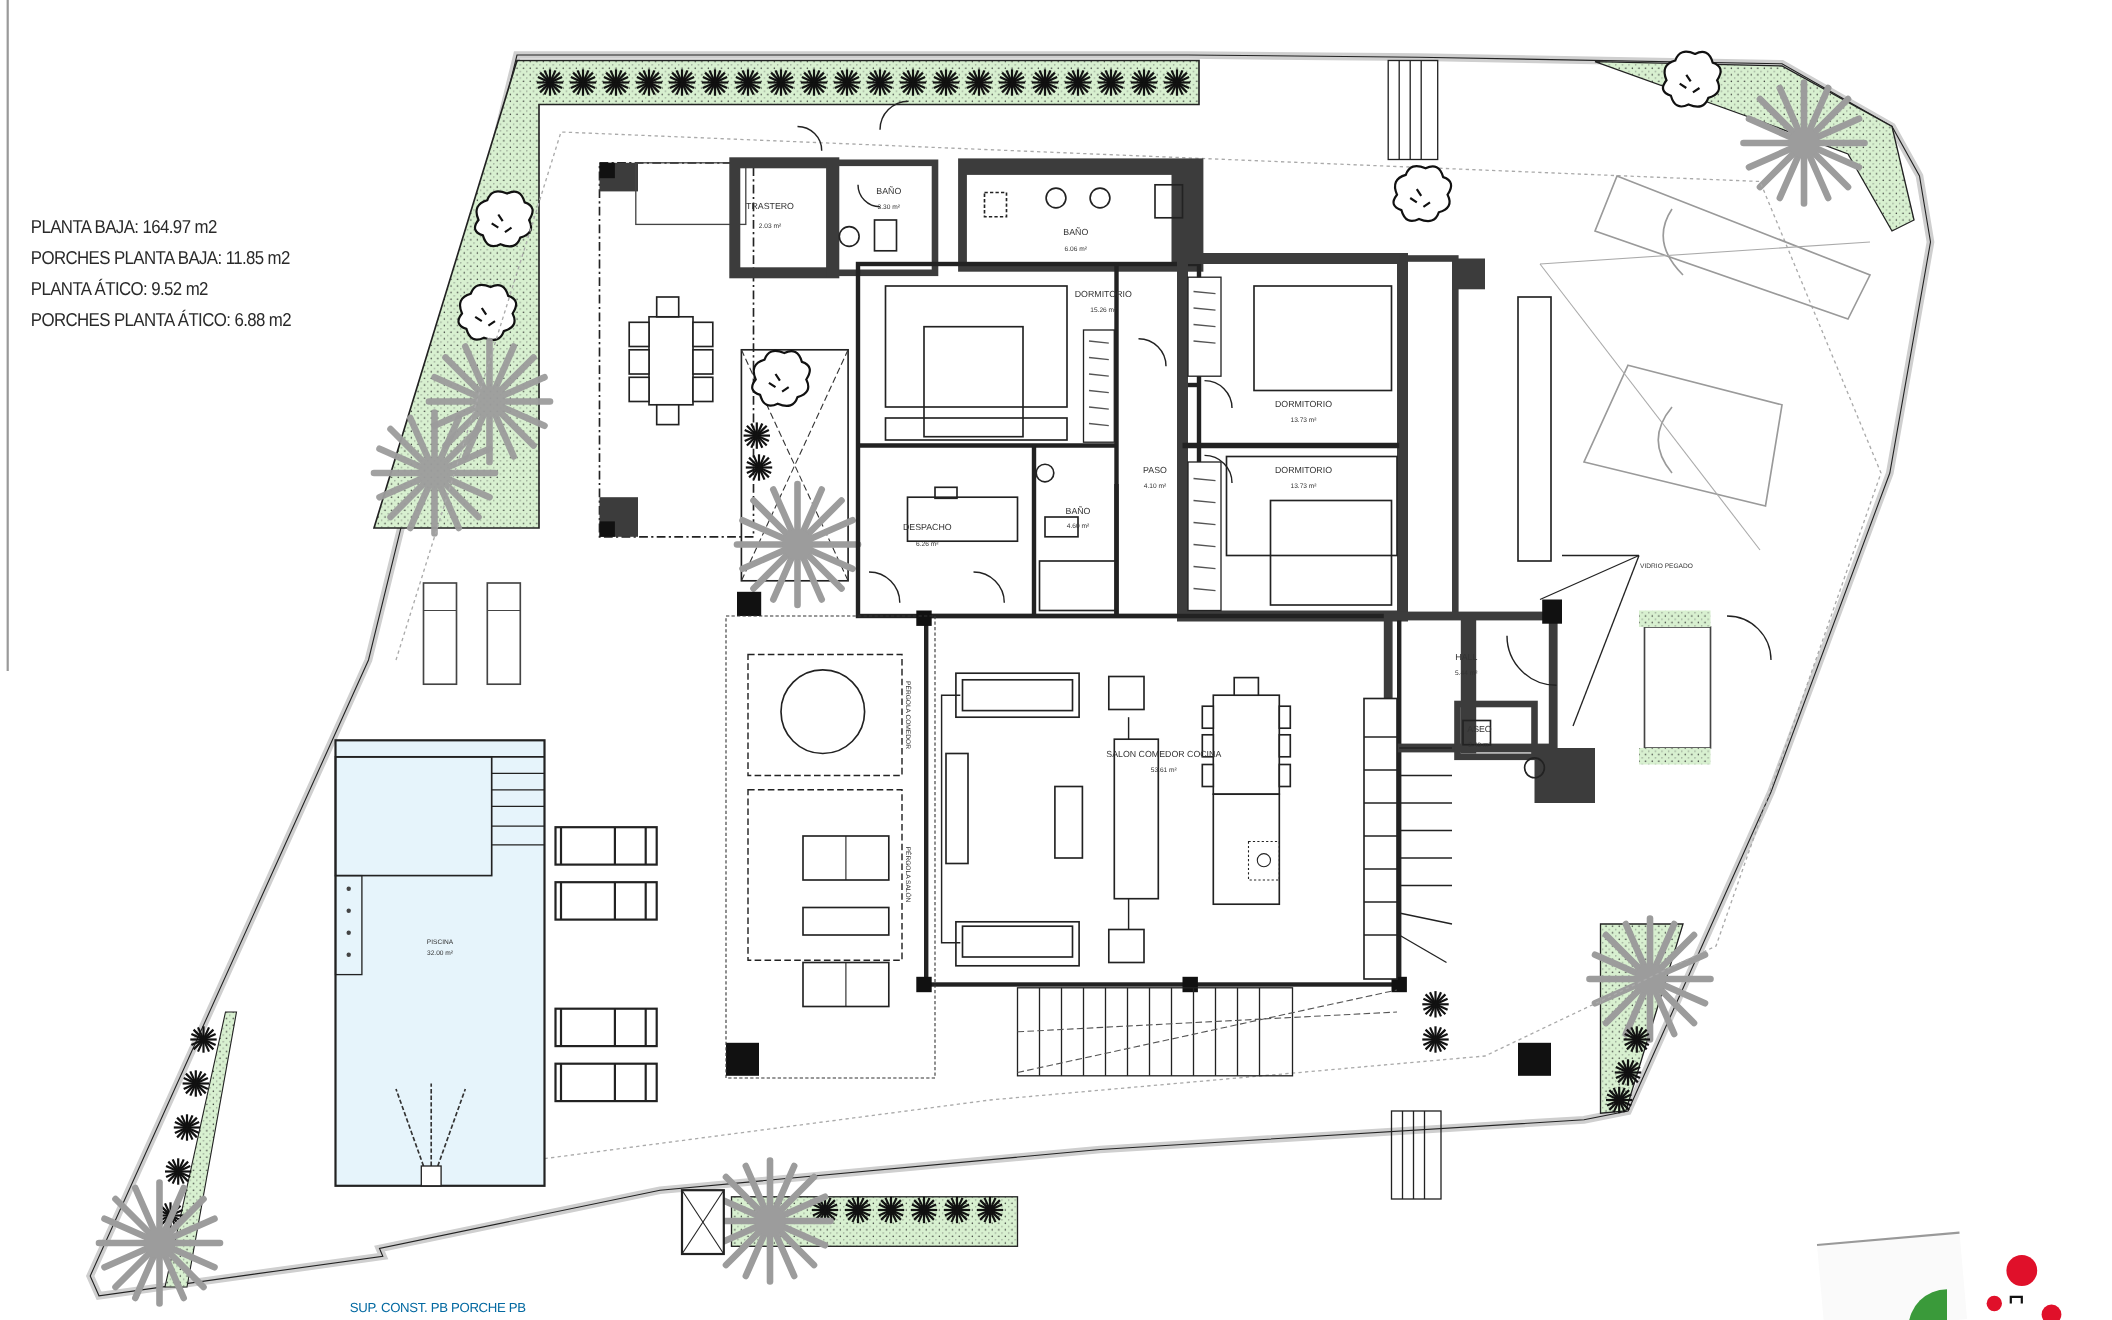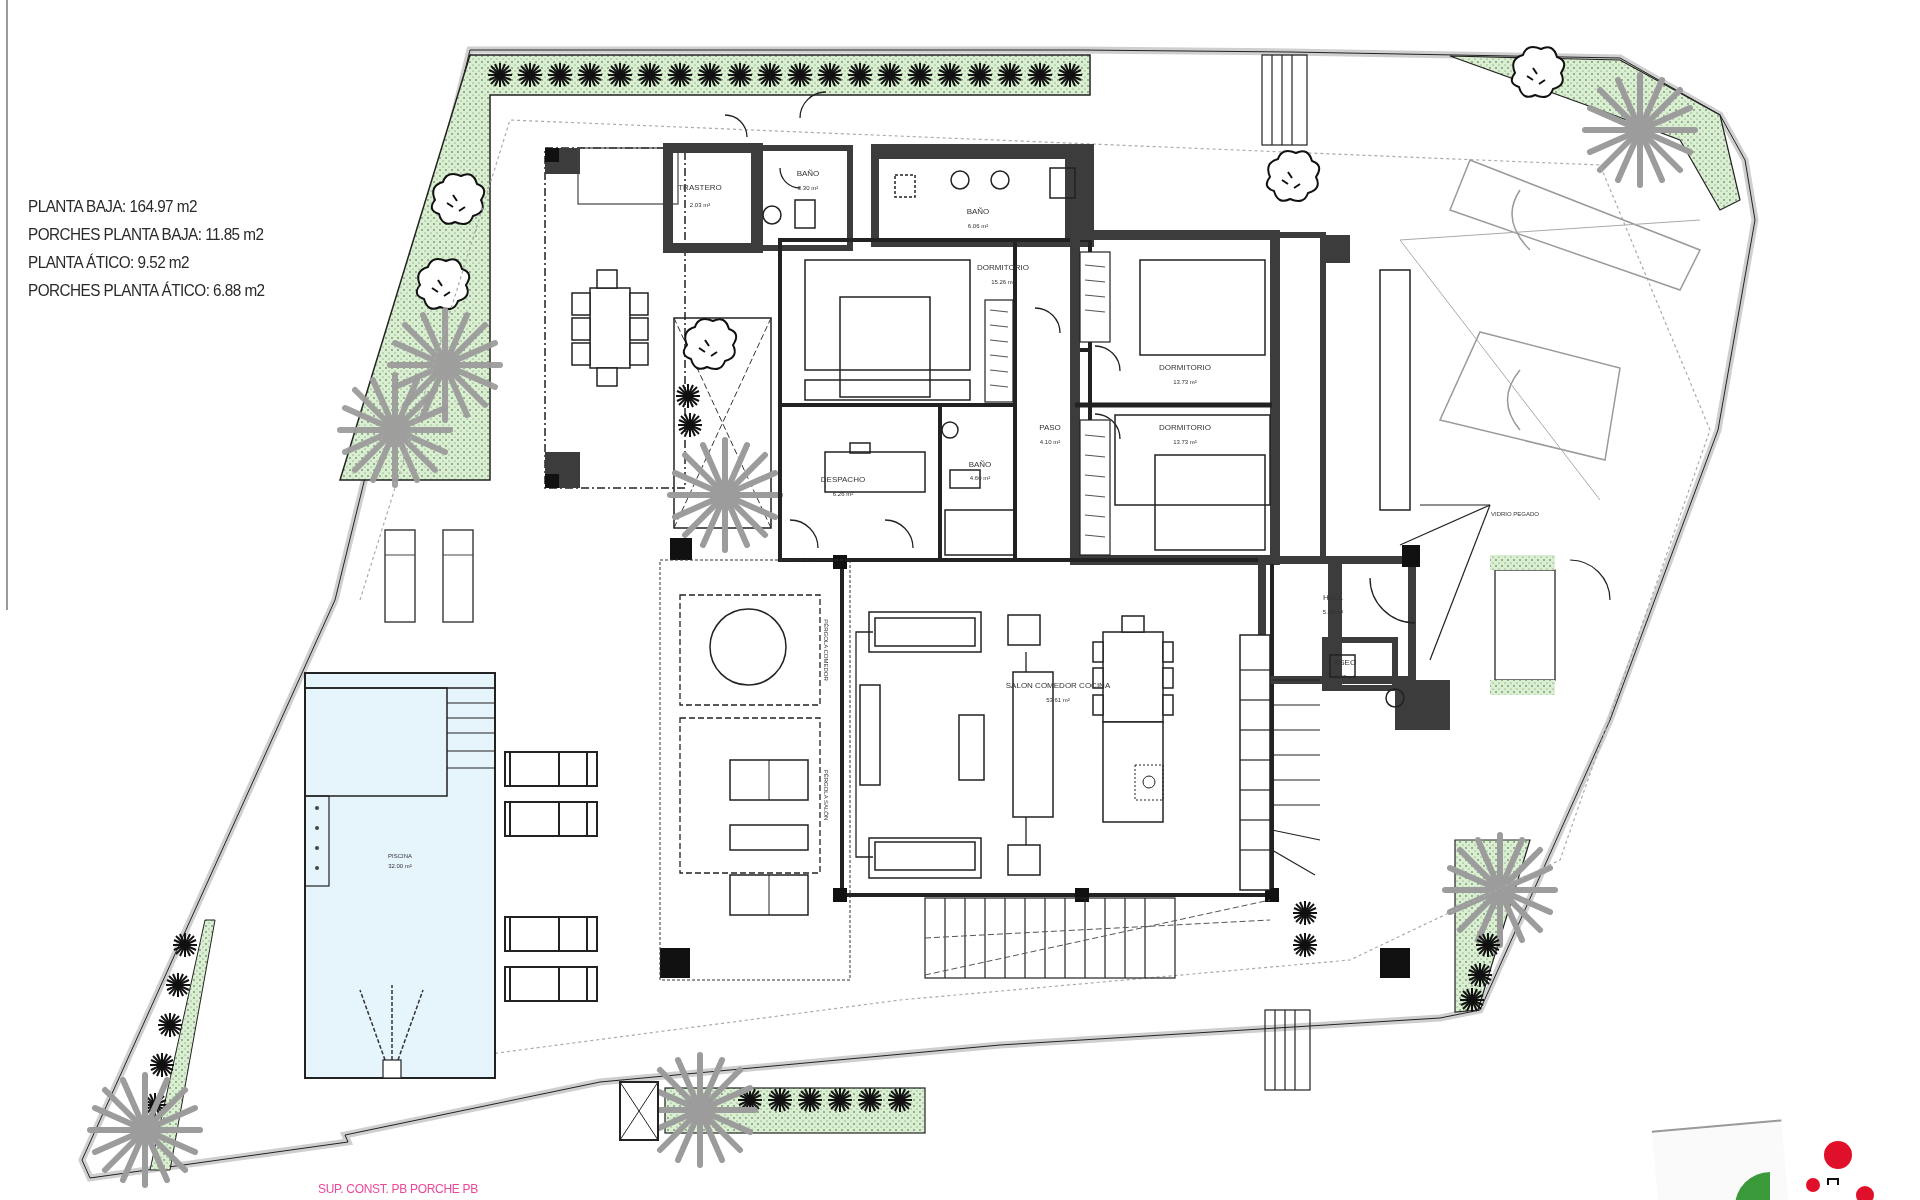--- a/index.html
+++ b/index.html
@@ -3,21 +3,21 @@
 <meta charset="utf-8">
 <style>
   html, body { margin:0; padding:0; background:#ffffff; }
   body { width:1920px; height:1200px; overflow:hidden; position:relative; font-family:"Liberation Sans", sans-serif; }
   .left-rule { position:absolute; left:6px; top:0; width:2px; height:610px; background:#9a9a9a; }
   .legend { position:absolute; left:28px; top:193px; color:#2a2a2a; font-size:17px; line-height:28px; letter-spacing:-0.6px; transform:scaleX(0.9); transform-origin:left top; }
   .legend div { white-space:nowrap; }
   svg.plan { position:absolute; left:0; top:0; }
   .lbl { font-family:"Liberation Sans", sans-serif; fill:#333; font-size:8px; text-anchor:middle; }
   .lbl-s { font-size:6px; }
-  .bottom-label { position:absolute; left:318px; top:1182px; font-size:12px; color:#ec4899; letter-spacing:-0.3px; white-space:nowrap; }
+  .bottom-label { position:absolute; left:318px; top:1182px; font-size:12px; color:#0369a1; letter-spacing:-0.3px; white-space:nowrap; }
   .logo-card { position:absolute; left:1655px; top:1125px; width:130px; height:80px; background:#fafafa; border-top:2px solid #999; transform:rotate(-5deg); font-size:5px; color:#999; padding:8px; box-sizing:border-box; }
   .logo-fan { position:absolute; left:1735px; top:1172px; width:70px; height:70px; border-radius:50%; background:conic-gradient(from 270deg, #3a9a3a 0 25%, transparent 25%); }
 </style>
 </head>
 <body>
 
 <div class="left-rule"></div>
 
 <div class="legend">
   <div>PLANTA BAJA: 164.97 m2</div>

